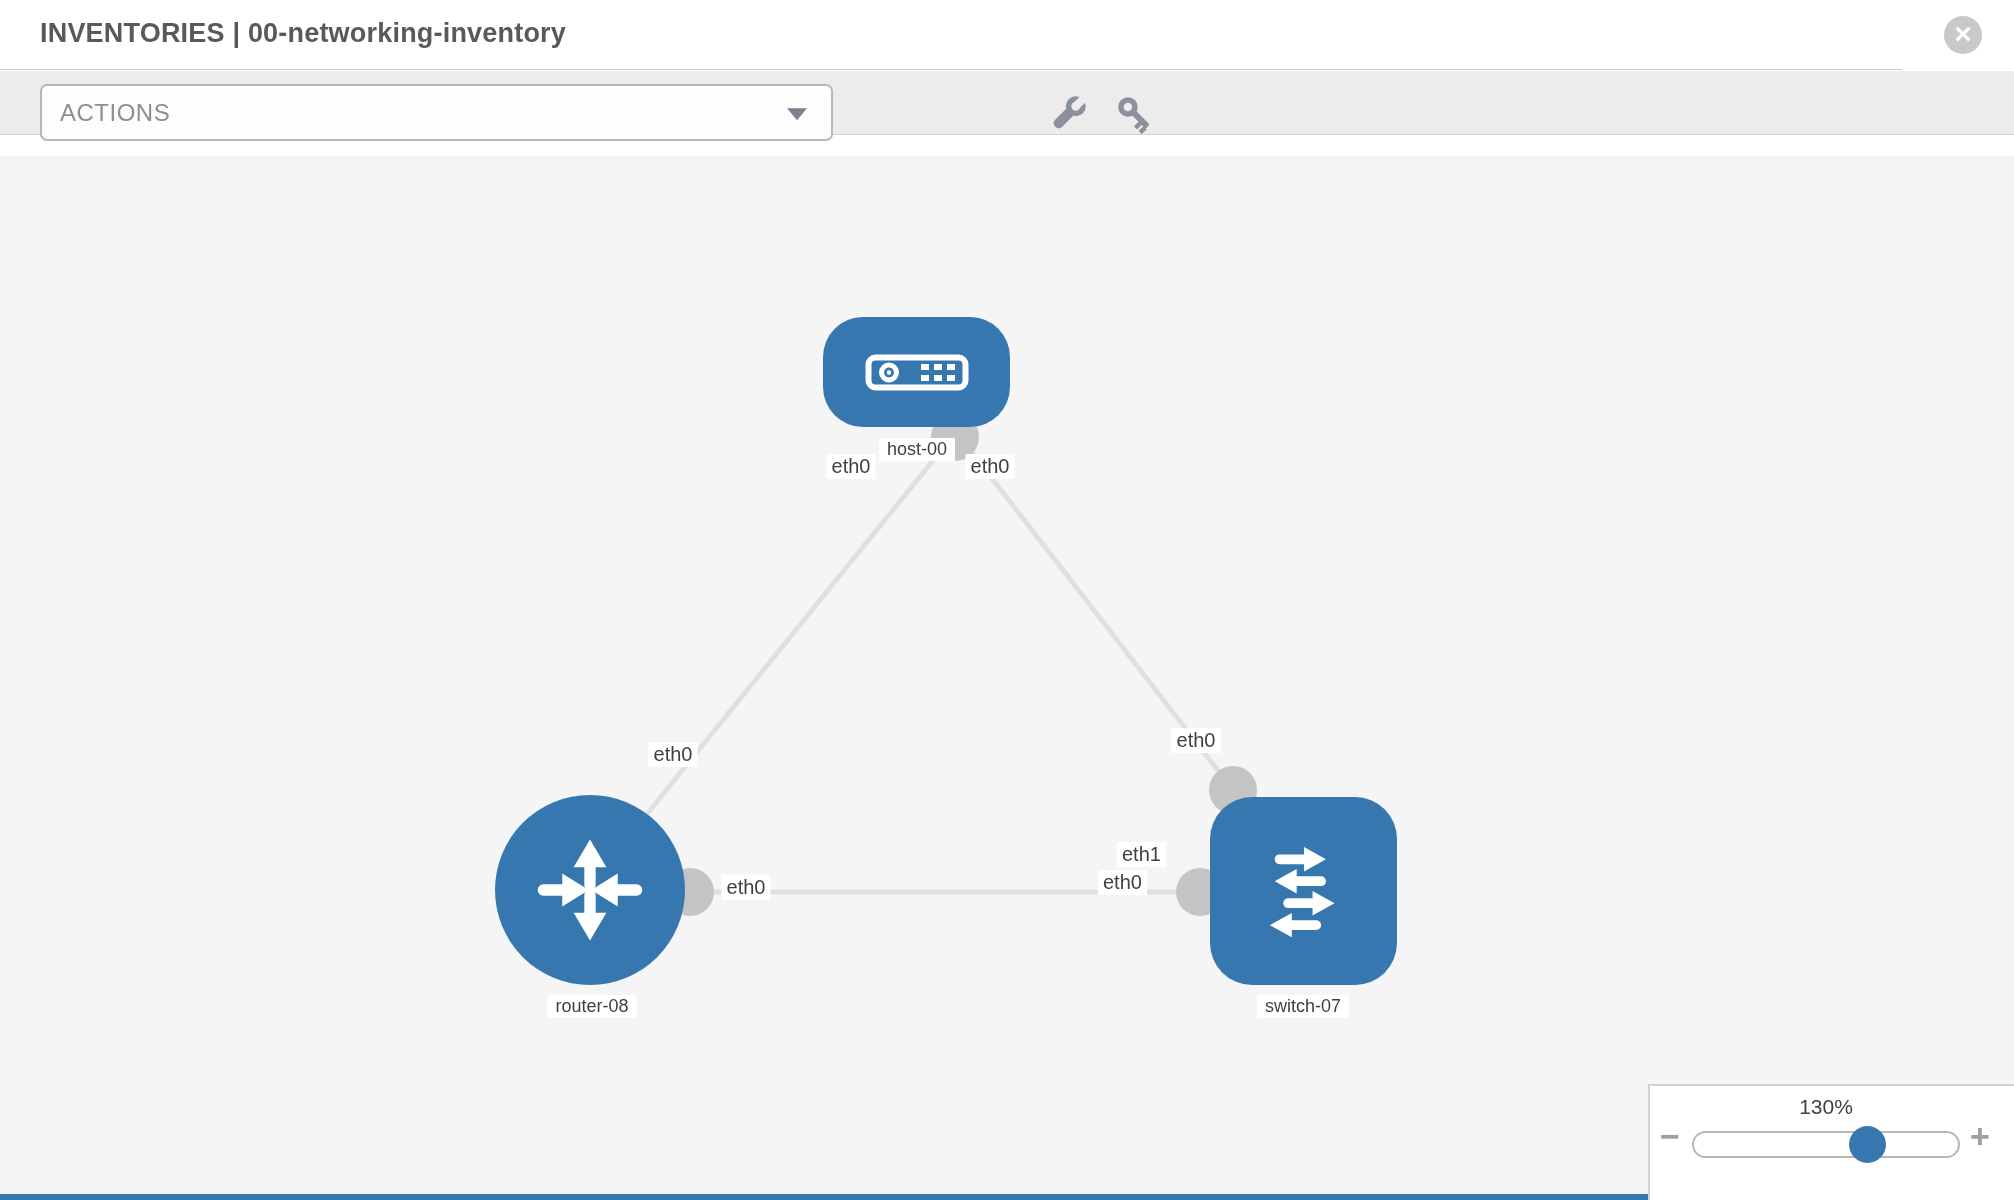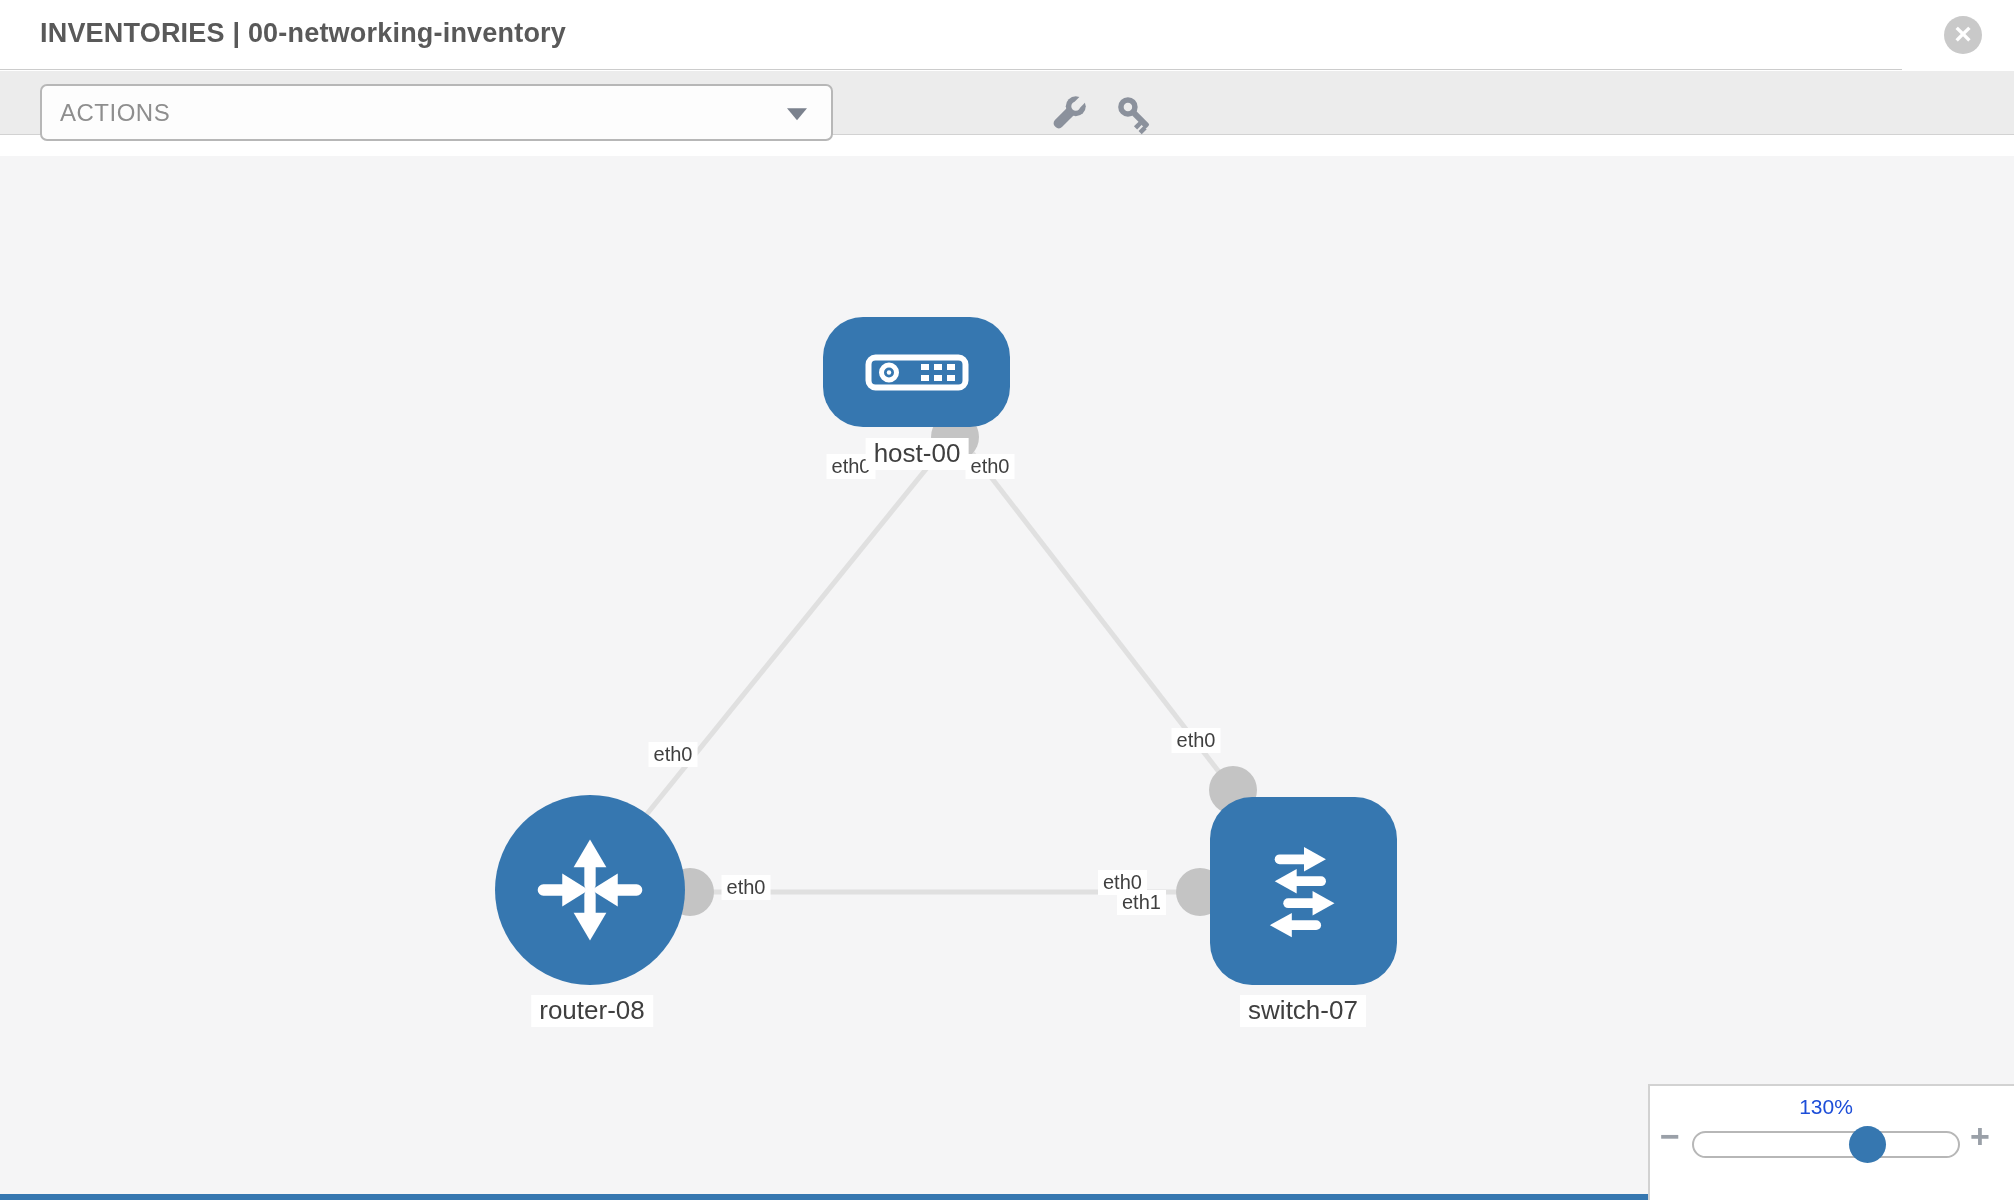--- a/index.html
+++ b/index.html
@@ -45,26 +45,26 @@
   .edge{stroke:var(--edge_gray);stroke-width:5;}
   .conn{fill:var(--connector_gray);}
   .node{position:absolute;background:var(--node_blue);z-index:2;display:flex;align-items:center;justify-content:center;cursor:pointer;}
   .node.host{left:823px;top:161px;width:187px;height:110px;border-radius:40px;}
   .node.router{left:495px;top:639px;width:190px;height:190px;border-radius:50%;}
   .node.switch{left:1210px;top:641px;width:187px;height:188px;border-radius:42px;}
 
   .lbl{position:absolute;z-index:3;background:#fff;color:var(--label_text);white-space:nowrap;line-height:1.15;}
   .lbl.c{transform:translateX(-50%);}
   .lbl.eth{font-size:20px;padding:1px 5px;}
-  .lbl.node-lbl{font-size:26px;padding:1px 8px;}
+  .lbl.node-lbl{font-size:18px;padding:1px 8px;}
 
   
   .zoom-panel{position:absolute;left:1648px;top:1084px;width:366px;height:116px;background:#fff;
     border-top:2px solid #d2d2d2;border-left:2px solid #d2d2d2;z-index:5;}
-  .zoom-value{position:absolute;left:0;top:9px;width:352px;text-align:center;font-size:21px;color:#1d4ed8;}
+  .zoom-value{position:absolute;left:0;top:9px;width:352px;text-align:center;font-size:21px;color:#404040;}
   .zoom-minus,.zoom-plus{position:absolute;top:33px;font-size:34px;font-weight:bold;color:#9aa0a8;cursor:pointer;line-height:1;background:none;border:none;}
   .zoom-minus{left:10px;}
   .zoom-plus{left:320px;}
   .zoom-track{position:absolute;left:42px;top:45px;width:268px;height:27px;border:2px solid var(--border_gray);border-radius:14px;background:#fff;cursor:pointer;}
   .zoom-thumb{position:absolute;left:155px;top:-7px;width:37px;height:37px;border-radius:50%;background:var(--node_blue);cursor:grab;}
 
   .bottom-bar{position:absolute;left:0;top:1194px;width:1648px;height:6px;background:var(--node_blue);}
 </style>
 </head>
 <body>
@@ -166,21 +166,21 @@
 
     <span class="lbl eth c" style="left:851px;top:298px">eth0</span>
     <span class="lbl eth c" style="left:990px;top:298px">eth0</span>
     <span class="lbl node-lbl c" style="left:917px;top:282px">host-00</span>
 
     <span class="lbl eth c" style="left:673px;top:586px">eth0</span>
     <span class="lbl eth c" style="left:1196px;top:572px">eth0</span>
 
     <span class="lbl eth c" style="left:746px;top:719px">eth0</span>
     <span class="lbl eth" style="left:1098px;top:714px">eth0</span>
-    <span class="lbl eth" style="left:1117px;top:734px">eth1</span>
+    <span class="lbl eth" style="left:1117px;top:686px">eth1</span>
 
     <span class="lbl node-lbl c" style="left:592px;top:839px">router-08</span>
     <span class="lbl node-lbl c" style="left:1303px;top:839px">switch-07</span>
   </div>
 
   <div class="zoom-panel">
     <div class="zoom-value">130%</div>
     <button class="zoom-minus">−</button>
     <div class="zoom-track">
       <div class="zoom-thumb"></div>

